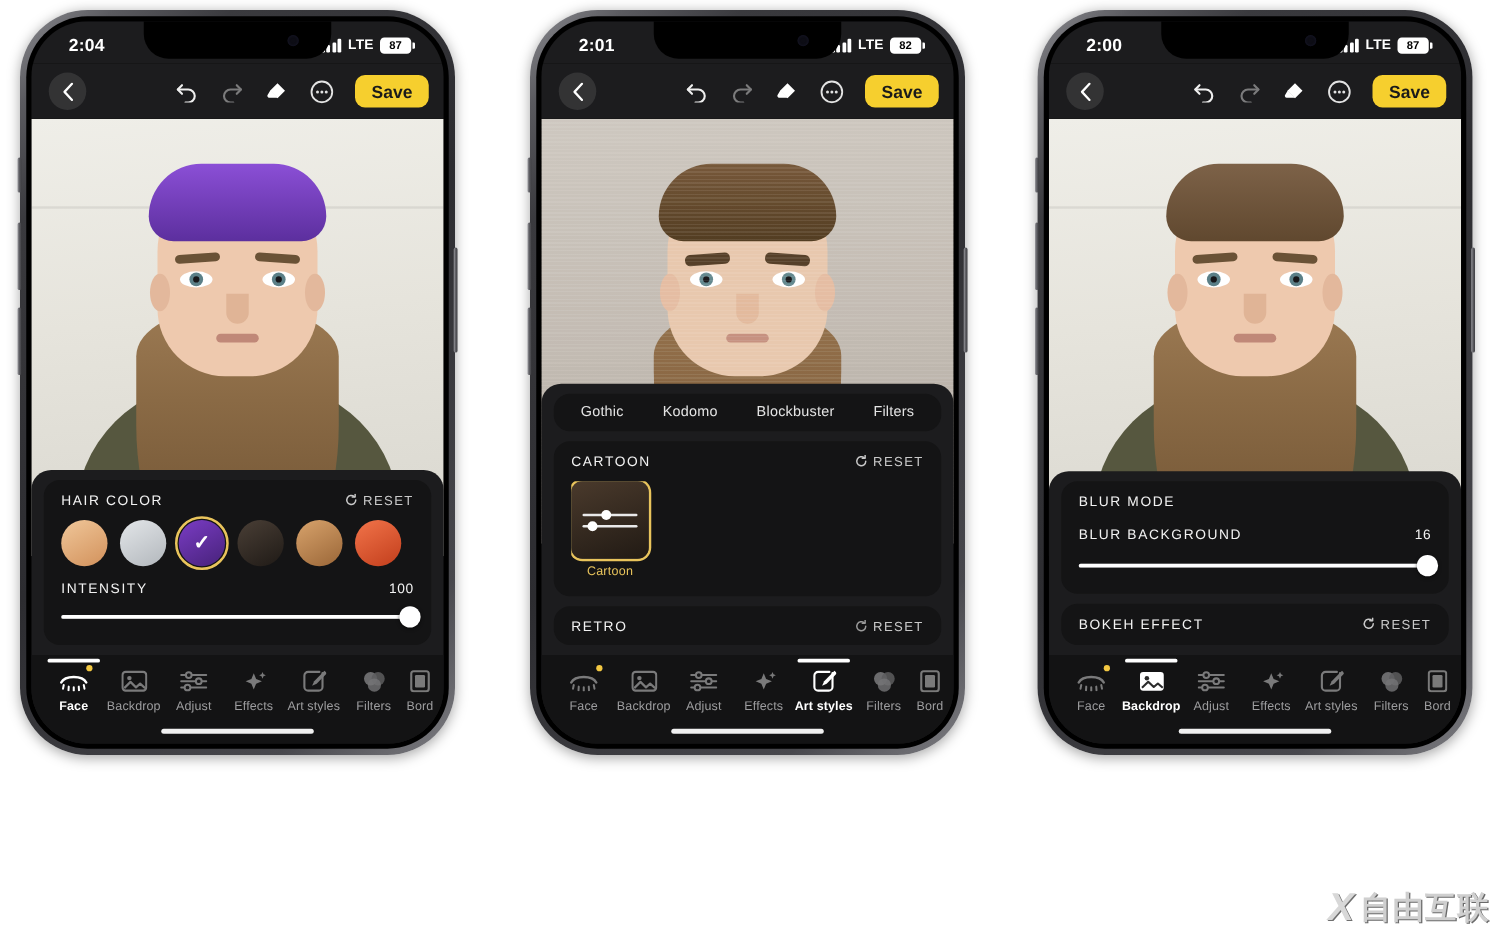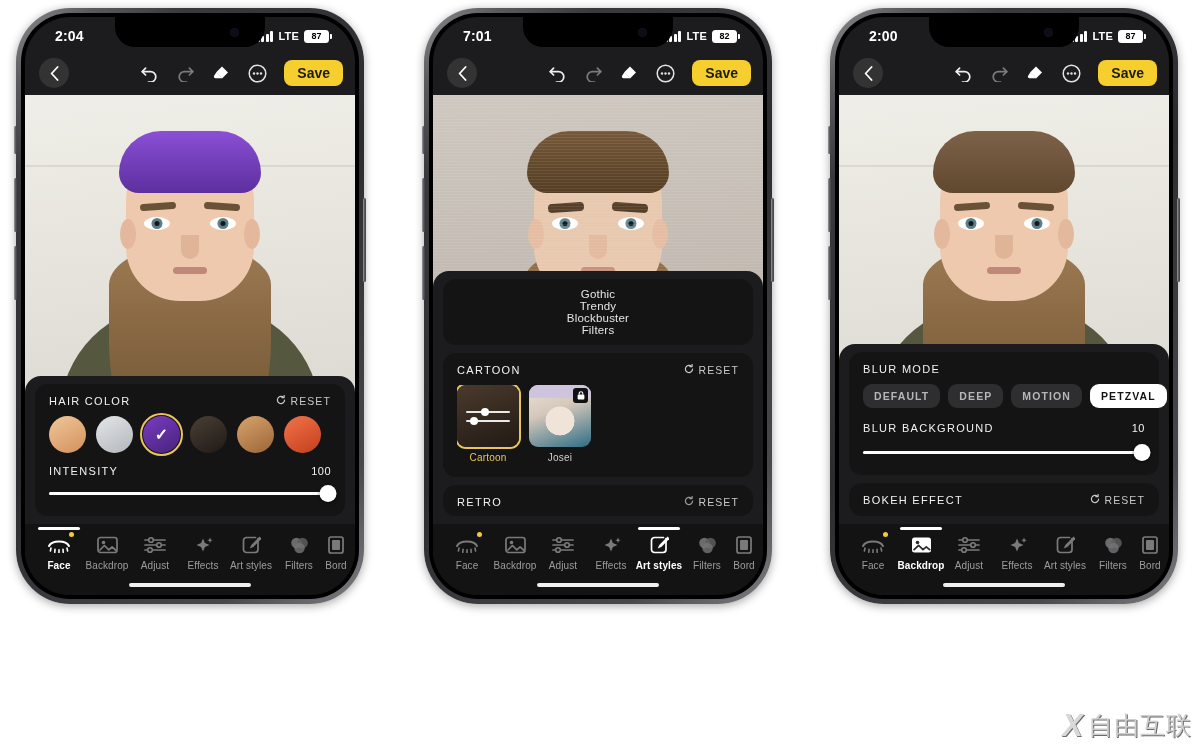--- a/index.html
+++ b/index.html
@@ -216,21 +216,21 @@
   .sw .ring {
     position:absolute; inset:-3px; border-radius:50%;
     border:2px solid #e9c45c;
   }
   .sw .tick { color:#fff; font-size:16px; font-weight:700; line-height:1; }
 
   
   .preset-bar {
     display:flex; align-items:center; justify-content:space-around;
     background:#141415; border-radius:13px;
-    margin:8px 10px 0; padding:9px 6px;flex-direction:column;
+    margin:8px 10px 0; padding:9px 6px;
   }
   .preset-bar span { color:#e4e4e4; font-size:11.5px; letter-spacing:0.2px; }
 
   
   .thumbs { display:flex; gap:10px; overflow:hidden; }
   .thumb-item { flex:0 0 auto; width:62px; text-align:center; }
   .thumb-img {
     position:relative;
     width:62px; height:62px; border-radius:9px; overflow:hidden;
     background:#2a2a2c;
@@ -289,21 +289,21 @@
   .homebar i { display:block; width:122px; height:4px; border-radius:3px; background:#f0f0f0; }
 
   
   .watermark {
     position:absolute; right:8px; bottom:8px;
     display:flex; align-items:center; gap:5px;
     z-index:60;
   }
   .wm-x { font-size:31px; font-weight:700; color:#d8d8d8; font-style:italic; line-height:0.9;
           text-shadow:1px 1px 0 #6f6f6f; }
-  .wm-cn { font-size:25px; font-weight:400; color:#cfcfcf; letter-spacing:1px;
+  .wm-cn { font-size:25px; font-weight:700; color:#cfcfcf; letter-spacing:1px;
            font-family:"DejaVu Sans", sans-serif; text-shadow:1px 1px 0 #6a6a6a; }
 </style>
 </head>
 <body>
 
 <div class="stage">
 
   <div class="phone p1">
     <div class="btn-side btn-left mute"></div>
     <div class="btn-side btn-left volup"></div>
@@ -513,21 +513,21 @@
     <div class="btn-side btn-left voldn"></div>
     <div class="btn-side btn-right power"></div>
     <div class="bezel">
       <div class="screen">
 
         <div class="notch">
             <div class="cam"></div>
           </div>
 
         <div class="statusbar">
-          <div class="st-time">7:01</div>
+          <div class="st-time">2:01</div>
           <div class="st-right">
             <div class="bars">
                 <i></i>
                 <i></i>
                 <i></i>
                 <i></i>
               </div>
             <div class="lte">LTE</div>
             <div class="batt">82</div>
           </div>
@@ -592,21 +592,21 @@
             </div>
             <div class="toon-grain"></div>
               <div class="toon-tint"></div>
           </div>
         </div>
 
         <div class="sheet">
 
           <div class="preset-bar">
             <span>Gothic</span>
-            <span>Trendy</span>
+            <span>Kodomo</span>
             <span>Blockbuster</span>
             <span>Filters</span>
           </div>
 
           <div class="card">
             <div class="row">
               <span class="lbl">CARTOON</span>
               <span class="reset">
                 <svg width="10" height="10" viewBox="0 0 10 10">
                     <path d="M8.6 5a3.6 3.6 0 11-1.1-2.6" stroke="#c9c9c9" stroke-width="1.2" fill="none" stroke-linecap="round"></path>
@@ -621,32 +621,20 @@
                 <div class="thumb-img sel">
                   <div class="toon-ctl">
                       <div class="ln a"></div>
                       <div class="ln b"></div>
                     </div>
                 </div>
                 <div class="thumb-cap sel">Cartoon</div>
               </div>
 
 
-              <div class="thumb-item">
-                <div class="thumb-img" style="background:linear-gradient(160deg,#e9e0d6 0%,#d5c8bb 40%,#2e6d86 100%)">
-                  <div class="face-art" style="background:radial-gradient(circle at 50% 58%,#f0e4d8 0 30%,transparent 31%),linear-gradient(180deg,#cfc4dd 0 20%,transparent 21%)"></div>
-                  <div class="lock">
-                    <svg width="8" height="9" viewBox="0 0 8 9">
-                        <rect x="0.6" y="3.6" width="6.8" height="5" rx="1.1" fill="#fff"></rect>
-                        <path d="M2.2 3.6V2.5a1.8 1.8 0 013.6 0v1.1" stroke="#fff" stroke-width="1.1" fill="none"></path>
-                      </svg>
-                  </div>
-                </div>
-                <div class="thumb-cap">Josei</div>
-              </div>
 
 
             </div>
           </div>
 
           <div class="card" style="padding-bottom:8px">
             <div class="row" style="margin-bottom:0">
               <span class="lbl">RETRO</span>
               <span class="reset">
                 <svg width="10" height="10" viewBox="0 0 10 10">
@@ -824,29 +812,23 @@
             </div>
           </div>
         </div>
 
         <div class="sheet">
 
           <div class="card">
             <div class="row">
               <span class="lbl">BLUR MODE</span>
             </div>
-            <div class="segs">
-              <button class="seg">DEFAULT</button>
-              <button class="seg">DEEP</button>
-              <button class="seg">MOTION</button>
-              <button class="seg active">PETZVAL</button>
-            </div>
             <div class="row" style="margin:14px 0 9px">
               <span class="lbl">BLUR BACKGROUND</span>
-              <span class="val">10</span>
+              <span class="val">16</span>
             </div>
             <div class="slider">
               <div class="track"></div>
               <div class="fill" style="width:100%"></div>
               <div class="thumb" style="left:99%"></div>
             </div>
           </div>
 
           <div class="card" style="padding-bottom:10px">
             <div class="row" style="margin-bottom:0">

